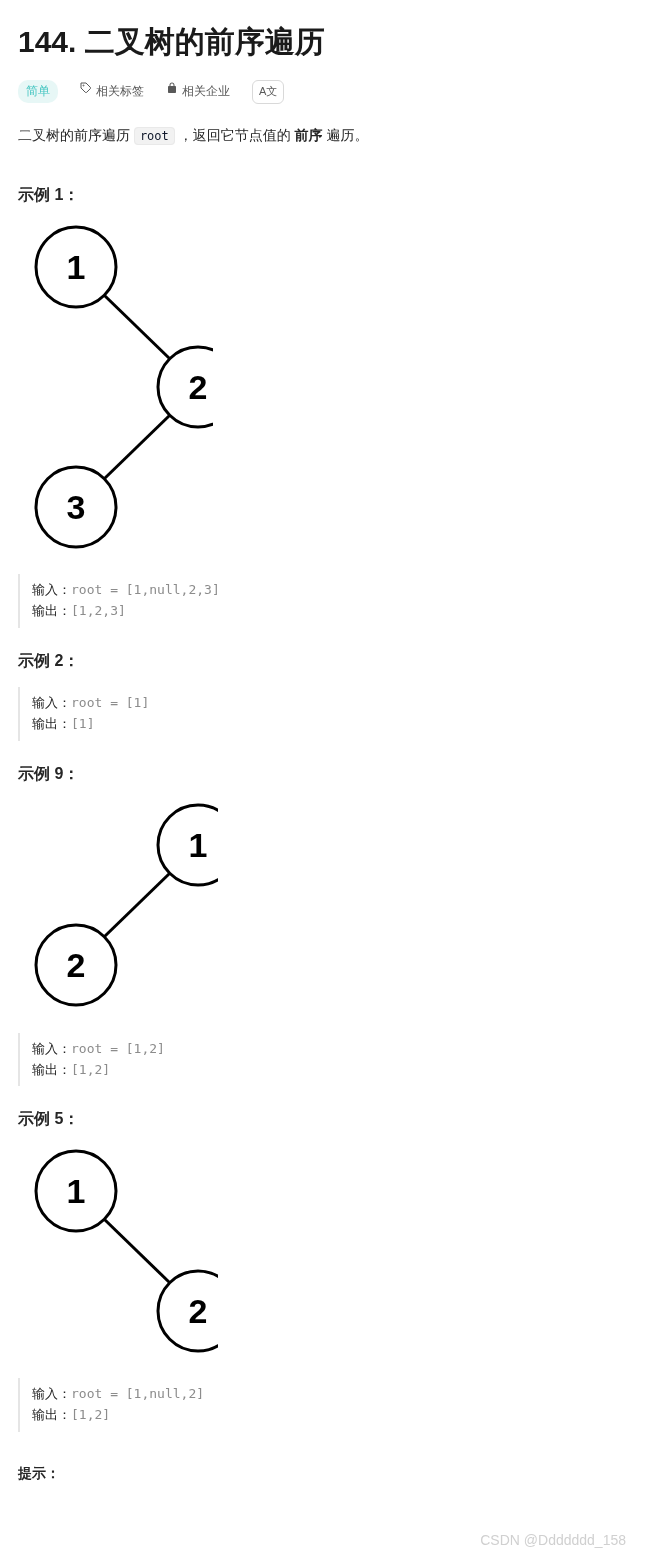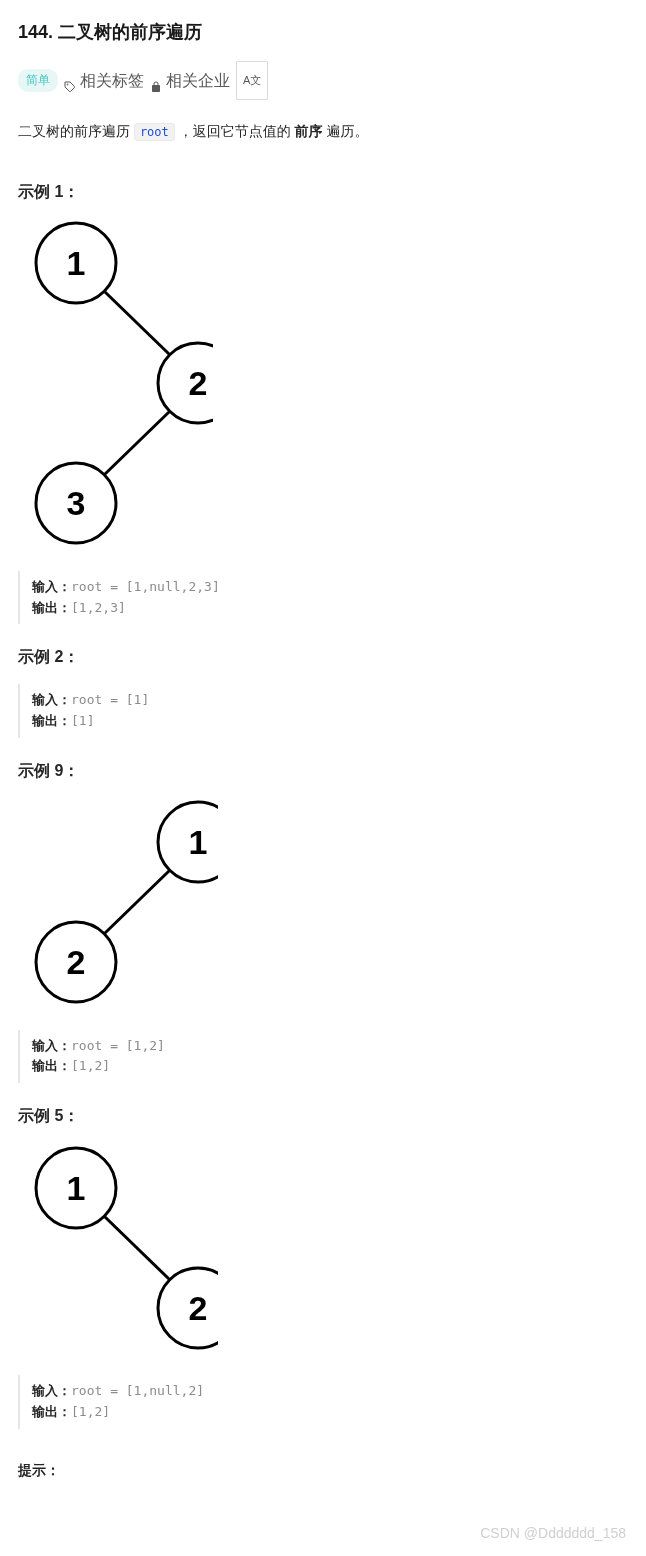--- a/index.html
+++ b/index.html
@@ -10,70 +10,70 @@
     body {
       font-family: -apple-system, BlinkMacSystemFont, "Segoe UI", "PingFang SC", "Hiragino Sans GB", "Microsoft YaHei", sans-serif;
       background: #fff;
       color: #262626;
       padding: 18px;
       width: 646px;
       font-size: 14px;
       line-height: 1.6;
     }
     h1 {
-      font-size: 18px;
+      font-size: 30px;
       font-weight: 600;
       margin-bottom: 14px;
       color: #1a1a1a;
     }
     .meta-row {
       display: flex;
       align-items: center;
-      gap: 6px;
+      gap: 22px;
       margin-bottom: 20px;
     }
     .difficulty-badge {
       color: #46c6c2;
       background: #e7f7f6;
       padding: 2px 8px;
       border-radius: 10px;
       font-size: 12px;
     }
     .meta-link {
       color: #595959;
-      font-size: 16px;
+      font-size: 12px;
       display: flex;
-      align-items: flex-end;
+      align-items: flex-start;
       gap: 4px;
       cursor: pointer;
     }
     .meta-link svg {
       width: 12px;
       height: 12px;
     }
     .translate-btn {
       border: 1px solid #d9d9d9;
-      border-radius: 1px;
-      padding: 10px 6px;
+      border-radius: 6px;
+      padding: 2px 6px;
       font-size: 11px;
       color: #595959;
       cursor: pointer;
     }
     .description {
       margin-bottom: 36px;
       font-size: 14px;
     }
     .description code {
       background: #f2f2f2;
       border: 1px solid #e9e9e9;
       border-radius: 4px;
       padding: 1px 5px;
       font-family: Menlo, Monaco, Consolas, monospace;
       font-size: 12px;
-      color: #1d4ed8;
+      color: #0f172a;
     }
     .description b {
       font-weight: 700;
     }
     .example-title {
       font-weight: 700;
       font-size: 16px;
       margin-bottom: 14px;
       color: #262626;
     }
@@ -99,37 +99,37 @@
     }
     .io-block {
       border-left: 2px solid #e5e5e5;
       padding: 6px 0 6px 12px;
       margin-bottom: 20px;
       font-family: Menlo, Monaco, Consolas, monospace;
       font-size: 13px;
       line-height: 1.6;
     }
     .io-block .label {
-      font-weight: 700;
+      font-weight: 400;
       font-family: -apple-system, BlinkMacSystemFont, sans-serif;
       color: #262626;
     }
     .io-block .value {
       color: #8c8c8c;
     }
     .hints-title {
       font-weight: 700;
       font-size: 14px;
       margin-top: 30px;
       margin-bottom: 14px;
     }
     .watermark {
       position: fixed;
       right: 20px;
-      bottom: 12px;
+      bottom: 5px;
       color: #d0d0d0;
       font-size: 14px;
       pointer-events: none;
     }
   </style>
 </head>
 <body>
 
 <h1>144. 二叉树的前序遍历</h1>
 

